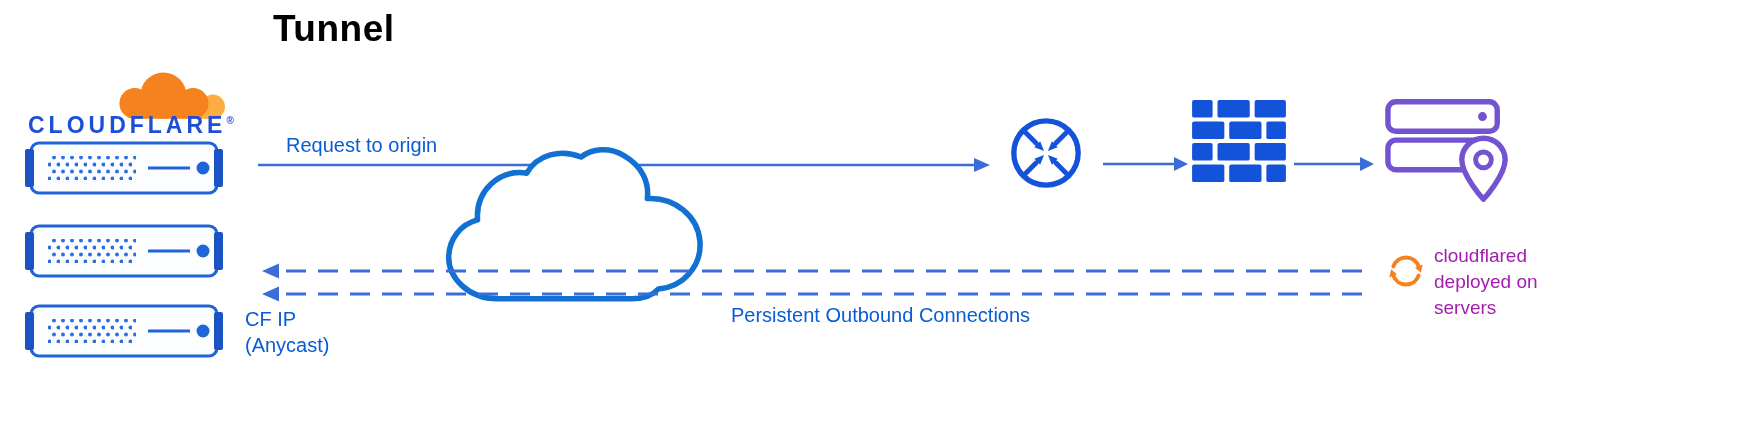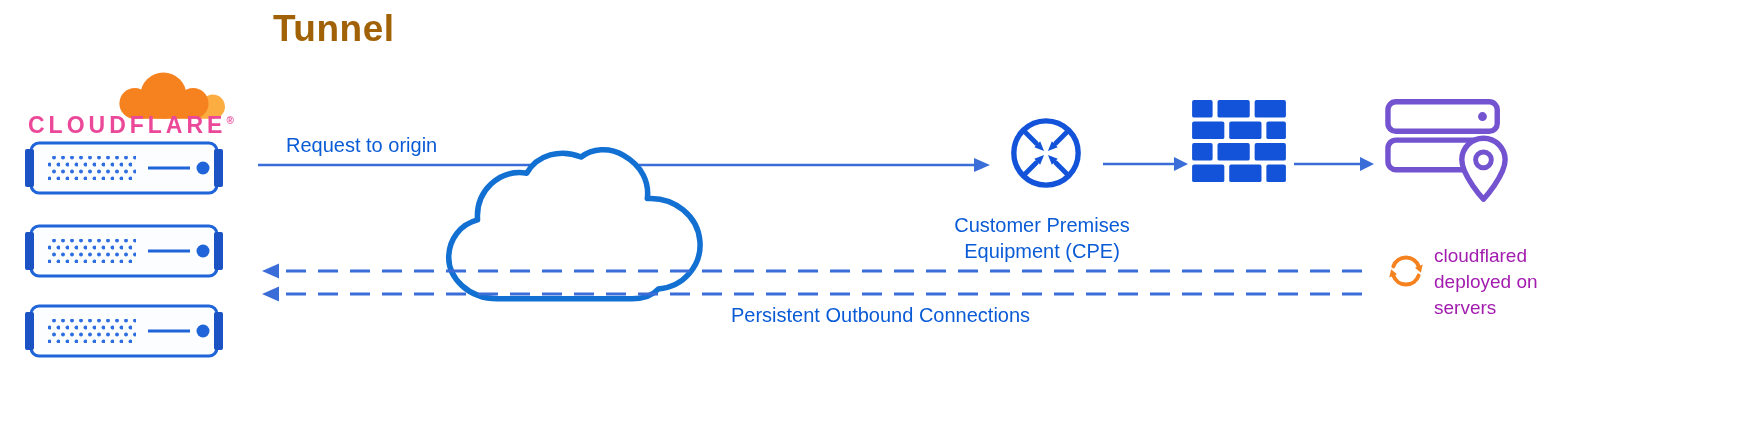--- a/index.html
+++ b/index.html
@@ -8,26 +8,26 @@
     font-family:"Liberation Sans",sans-serif;overflow:hidden;
   }
   .abs{position:absolute;}
   .layer{position:absolute;left:0;top:0;pointer-events:none;}
   .label{
     position:absolute;color:#0a5bd6;font-size:20px;line-height:26px;
     white-space:pre-line;
   }
   .label.center{text-align:center;}
   .title{
-    position:absolute;left:273px;top:8px;color:#a16207;
+    position:absolute;left:273px;top:8px;color:#000000;
     font-size:37px;font-weight:700;letter-spacing:0.5px;
   }
   .wordmark{
     position:absolute;left:28px;top:112px;width:215px;
-    color:#ec4899;font-size:23px;font-weight:700;letter-spacing:4px;
+    color:#1d4ed8;font-size:23px;font-weight:700;letter-spacing:4px;
     white-space:nowrap;
   }
   .wordmark sup{font-size:10px;letter-spacing:0;}
   .cloudflared-text{
     position:absolute;left:1434px;top:243px;width:135px;
     color:#a21caf;font-size:19px;line-height:26px;white-space:pre-line;
   }
 </style>
 </head>
 <body>
@@ -92,36 +92,36 @@
     </svg>
   <svg class="abs" style="left:24px;top:223px" width="200" height="56">
       <use href="#server-rack-sym"></use>
     </svg>
   <svg class="abs" style="left:24px;top:303px" width="200" height="56">
       <use href="#server-rack-sym"></use>
     </svg>
 
   <div class="label" style="left:286px;top:132px">Request to origin</div>
   <div class="label" style="left:731px;top:302px">Persistent Outbound Connections</div>
+  <div class="label" style="left:245px;top:306px">CF IP
+(Anycast)</div>
 
   <svg class="abs" style="left:1007px;top:114px" width="78" height="78" viewBox="0 0 80 80">
     <circle cx="40" cy="40" r="33" fill="#ffffff" stroke="#1353d9" stroke-width="5.5"></circle>
     <g stroke="#1353d9" stroke-width="5" stroke-linecap="round" fill="#1353d9">
       <line x1="19" y1="19" x2="30" y2="30"></line>
         <polygon points="38,38 28,34 34,28" stroke="none"></polygon>
       <line x1="61" y1="19" x2="50" y2="30"></line>
         <polygon points="42,38 52,34 46,28" stroke="none"></polygon>
       <line x1="19" y1="61" x2="30" y2="50"></line>
         <polygon points="38,42 28,46 34,52" stroke="none"></polygon>
       <line x1="61" y1="61" x2="50" y2="50"></line>
         <polygon points="42,42 46,52 52,46" stroke="none"></polygon>
     </g>
   </svg>
-  <div class="label center" style="left:902px;top:212px;width:280px">Customer Premises
-Equipment (CPE)</div>
 
   <svg class="abs" style="left:1192px;top:100px" width="94" height="86" viewBox="0 0 96 88">
     <g fill="#1353d9">
       <rect x="0" y="0" width="21" height="18" rx="2"></rect>
         <rect x="26" y="0" width="33" height="18" rx="2"></rect>
         <rect x="64" y="0" width="32" height="18" rx="2"></rect>
       <rect x="0" y="22" width="33" height="18" rx="2"></rect>
         <rect x="38" y="22" width="33" height="18" rx="2"></rect>
         <rect x="76" y="22" width="20" height="18" rx="2"></rect>
       <rect x="0" y="44" width="21" height="18" rx="2"></rect>

